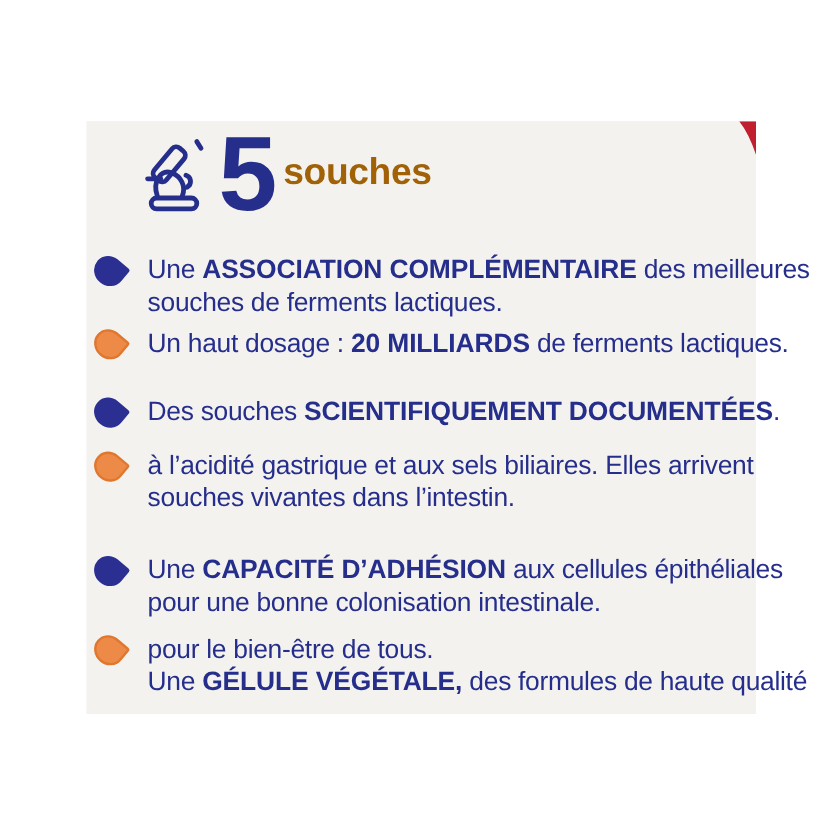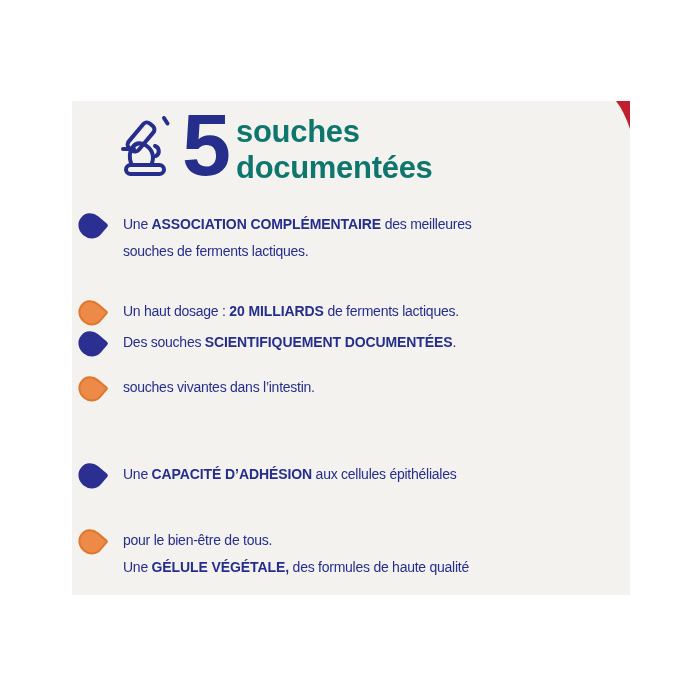--- a/index.html
+++ b/index.html
@@ -44,37 +44,37 @@
     top: 4px;
     font-size: 88px;
     line-height: 80px;
     font-weight: 700;
     color: #262e8c;
     letter-spacing: -2px;
   }
   .title {
     position: absolute;
     left: 164px;
-    top: 13px;
+    top: 24px;
     font-size: 31px;
     line-height: 36px;
     font-weight: 700;
-    color: #0f766e;
+    color: #a16207;
     letter-spacing: -0.3px;
   }
   
   .row {
     position: absolute;
     left: 4px;
     display: flex;
     align-items: flex-start;
     gap: 19px;
   }
   .r1 { top: 110px; }
-  .r2 { top: 197px; }
+  .r2 { top: 171px; }
   .r3 { top: 228px; }
   .r4 { top: 273px; }
   .r5 { top: 360px; }
   .r6 { top: 426px; }
   .drop {
     flex: none;
     width: 26px;
     height: 24px;
     margin-top: 3px;
     margin-left: 2px;
@@ -83,21 +83,21 @@
   }
   .drop.blue { background: #2b2f92; }
   .drop.orange {
     background: #ee8a47;
     border: 2px solid #df772f;
     width: 22px;
     height: 20px;
   }
   .txt {
     color: #262e8c;
-    font-size: 14px;
+    font-size: 22px;
     line-height: 27px;
     font-weight: 500;
     letter-spacing: -0.25px;
   }
   .txt .line { white-space: nowrap; }
   .txt b { font-weight: 700; letter-spacing: -0.1px; }
 </style>
 </head>
 <body>
 
@@ -114,21 +114,20 @@
       <path d="M5 36 H16"></path>
       <path d="M13 50 C 9 38 16 28 25 31 C 33 34 37 42 34 50"></path>
       <path d="M37 33 a5.5 5.5 0 0 1 1 10"></path>
       <rect x="8" y="52" width="38" height="9" rx="4.5"></rect>
     </svg>
 
     <div class="big-number">5</div>
 
     <div class="title">
       <div>souches</div>
-      <div>documentées</div>
     </div>
 
     <div class="row r1">
       <span class="drop blue"></span>
       <div class="txt">
         <div class="line"><span>Une </span><b>ASSOCIATION COMPLÉMENTAIRE</b><span> des meilleures</span></div>
         <div class="line"><span>souches de ferments lactiques.</span></div>
       </div>
     </div>
 
@@ -142,28 +141,30 @@
     <div class="row r3">
       <span class="drop blue"></span>
       <div class="txt">
         <div class="line"><span>Des souches </span><b>SCIENTIFIQUEMENT DOCUMENTÉES</b><span>.</span></div>
       </div>
     </div>
 
     <div class="row r4">
       <span class="drop orange"></span>
       <div class="txt">
+        <div class="line"><span>à l’acidité gastrique et aux sels biliaires. Elles arrivent</span></div>
         <div class="line"><span>souches vivantes dans l’intestin.</span></div>
       </div>
     </div>
 
     <div class="row r5">
       <span class="drop blue"></span>
       <div class="txt">
         <div class="line"><span>Une </span><b>CAPACITÉ D’ADHÉSION</b><span> aux cellules épithéliales</span></div>
+        <div class="line"><span>pour une bonne colonisation intestinale.</span></div>
       </div>
     </div>
 
     <div class="row r6">
       <span class="drop orange"></span>
       <div class="txt">
         <div class="line"><span>pour le bien-être de tous.</span></div>
         <div class="line"><span>Une </span><b>GÉLULE VÉGÉTALE,</b><span> des formules de haute qualité</span></div>
       </div>
     </div>

